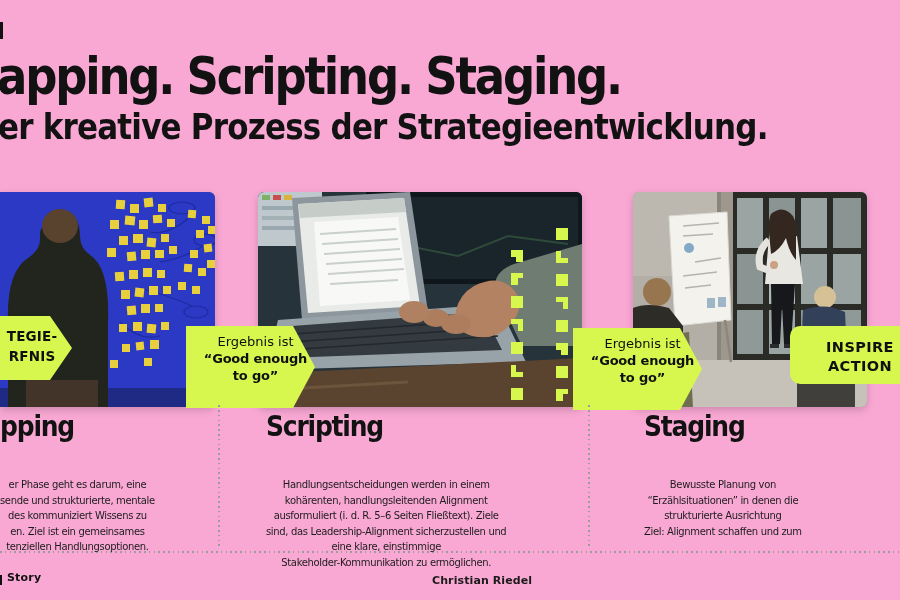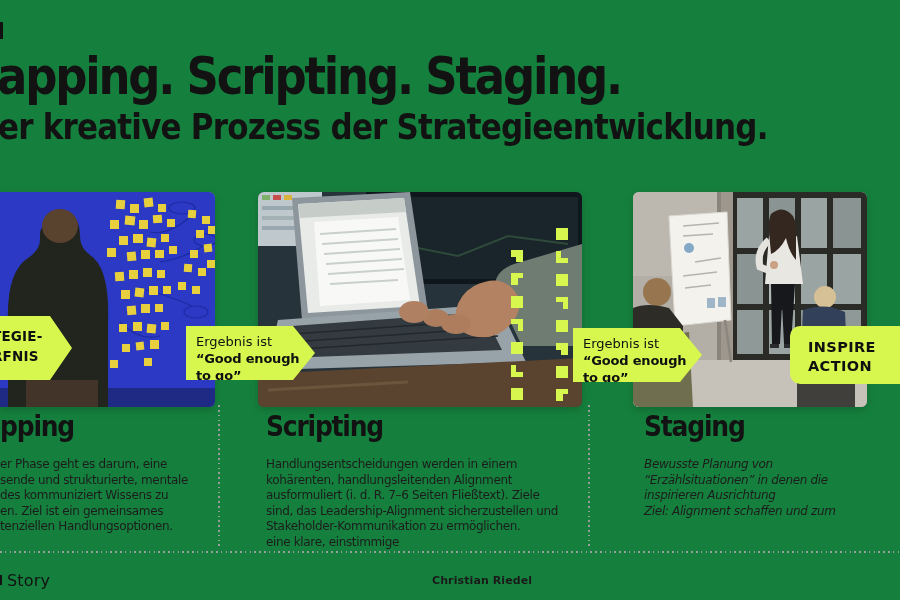--- a/index.html
+++ b/index.html
@@ -1,21 +1,21 @@
 <!DOCTYPE html>
 <html><head>
 <meta charset="utf-8">
 <style>
   html,body{margin:0;padding:0;}
   body{
     width:900px;height:600px;overflow:hidden;
     background:#ececec;color:#141414;
     font-family:"DejaVu Sans","Liberation Sans",sans-serif;
   }
-  .stage{position:relative;width:900px;height:600px;overflow:hidden;background:#15803d;}
+  .stage{position:relative;width:900px;height:600px;overflow:hidden;background:#f9a8d4;text-align:center;}
   .abs{position:absolute;}
 
   
   .title{
     left:-3px;top:46px;font-size:45px;font-weight:800;letter-spacing:-2.2px;
     white-space:nowrap;transform:scaleY(1.14);transform-origin:0 0;color:#121212;
   }
   .subtitle{
     left:-2px;top:107px;font-size:31px;font-weight:800;letter-spacing:-0.8px;
     white-space:nowrap;transform:scaleY(1.12);transform-origin:0 0;color:#121212;
@@ -31,21 +31,21 @@
   #photo3{left:633px;width:234px;border-radius:6px;}
 
   
   .arrow{
     position:absolute;background:#d7f74e;
     clip-path:polygon(0 0, calc(100% - 22px) 0, 100% 50%, calc(100% - 22px) 100%, 0 100%);
     box-sizing:border-box;
   }
   #label-start{left:-14px;top:316px;width:86px;height:64px;padding:10px 0 0 6px;
     font-size:13.5px;font-weight:800;line-height:20px;letter-spacing:.2px;color:#101010;}
-  .ergebnis{width:129px;height:54px;padding:7px 0 0 10px;font-size:13px;line-height:17px;color:#101010;}
+  .ergebnis{width:129px;height:82px;padding:7px 0 0 10px;font-size:13px;line-height:17px;color:#101010;}
   #label-erg1{left:186px;top:326px;}
   #label-erg2{left:573px;top:328px;}
   .erg-normal{font-weight:500;}
   .erg-quote{font-weight:800;letter-spacing:-0.2px;}
   #label-inspire{
     position:absolute;left:790px;top:326px;width:122px;height:58px;background:#d7f74e;
     border-radius:10px;box-sizing:border-box;padding:12px 0 0 18px;
     font-size:14.5px;font-weight:800;line-height:19px;letter-spacing:.4px;color:#101010;
   }
 
@@ -56,27 +56,27 @@
   .dot-h{left:0;top:551px;width:900px;height:2px;
     background:repeating-linear-gradient(90deg,#9c9c9c 0 1.6px,transparent 1.6px 4.8px);}
   .dot-v{width:2px;top:403px;height:143px;
     background:repeating-linear-gradient(0deg,#9c9c9c 0 1.6px,transparent 1.6px 4.8px);}
   #sep1{left:218px;} #sep2{left:588px;}
 
   
   .col-h{font-size:25px;font-weight:800;letter-spacing:-1.2px;white-space:nowrap;
          transform:scaleY(1.1);transform-origin:0 0;color:#121212;}
   #h-col1{left:0;top:411px;} #h-col2{left:266px;top:411px;} #h-col3{left:644px;top:411px;}
-  .body-block{top:457px;font-size:12px;line-height:15.6px;letter-spacing:-0.35px;
+  .body-block{top:477px;font-size:10px;line-height:15.6px;letter-spacing:-0.35px;
               font-weight:500;color:#1c1c1c;white-space:nowrap;}
-  #b-col1{left:0;} #b-col2{left:266px;} #b-col3{left:644px;font-style:italic;}
+  #b-col1{left:0;} #b-col2{left:266px;} #b-col3{left:644px;}
 
   
   .logo-sliver{left:0;top:575px;width:2px;height:10px;background:#111;}
-  .footer-logo{left:7px;top:571px;font-size:16px;font-weight:400;letter-spacing:.2px;color:#111;}
+  .footer-logo{left:7px;top:571px;font-size:11px;font-weight:700;letter-spacing:.2px;color:#111;}
   .footer-author{left:432px;top:574px;font-size:11px;font-weight:700;letter-spacing:.1px;color:#1a1a1a;}
 </style>
 </head>
 <body>
 
 <div class="stage">
 
   <div class="abs edge-sliver"></div>
 
   <div class="abs title">apping. Scripting. Staging.</div>
@@ -325,30 +325,30 @@
     <div>er Phase geht es darum, eine</div>
     <div>sende und strukturierte, mentale</div>
     <div>des kommuniziert Wissens zu</div>
     <div>en. Ziel ist ein gemeinsames</div>
     <div>tenziellen Handlungsoptionen.</div>
   </div>
 
   <div class="abs body-block" id="b-col2">
     <div>Handlungsentscheidungen werden in einem</div>
     <div>kohärenten, handlungsleitenden Alignment</div>
-    <div>ausformuliert (i. d. R. 7–6 Seiten Fließtext). Ziele</div>
+    <div>ausformuliert (i. d. R. 5–6 Seiten Fließtext). Ziele</div>
     <div>sind, das Leadership-Alignment sicherzustellen und</div>
+    <div>eine klare, einstimmige</div>
     <div>Stakeholder-Kommunikation zu ermöglichen.</div>
-    <div>eine klare, einstimmige</div>
   </div>
 
   <div class="abs body-block" id="b-col3">
     <div>Bewusste Planung von</div>
     <div>“Erzählsituationen” in denen die</div>
-    <div>inspirieren Ausrichtung</div>
+    <div>strukturierte Ausrichtung</div>
     <div>Ziel: Alignment schaffen und zum</div>
   </div>
 
   <div class="abs logo-sliver"></div>
   <div class="abs footer-logo">Story</div>
   <div class="abs footer-author">Christian Riedel</div>
 
 </div>
 
 </body></html>

